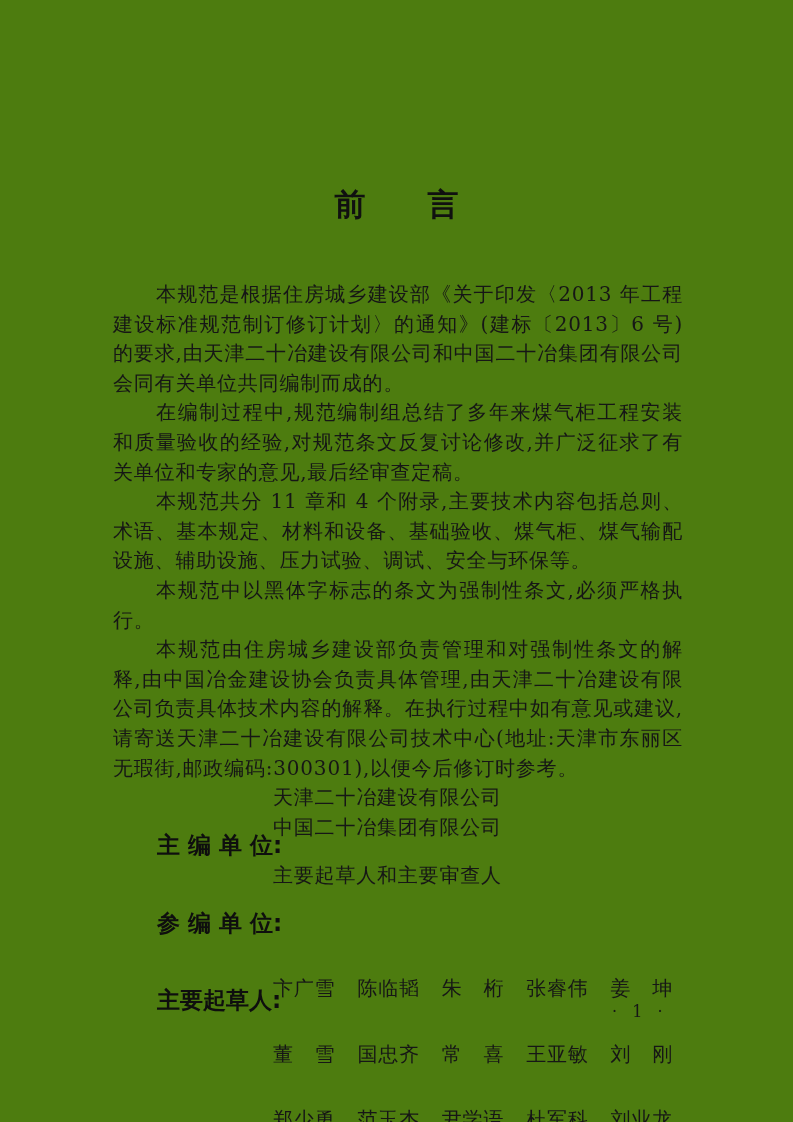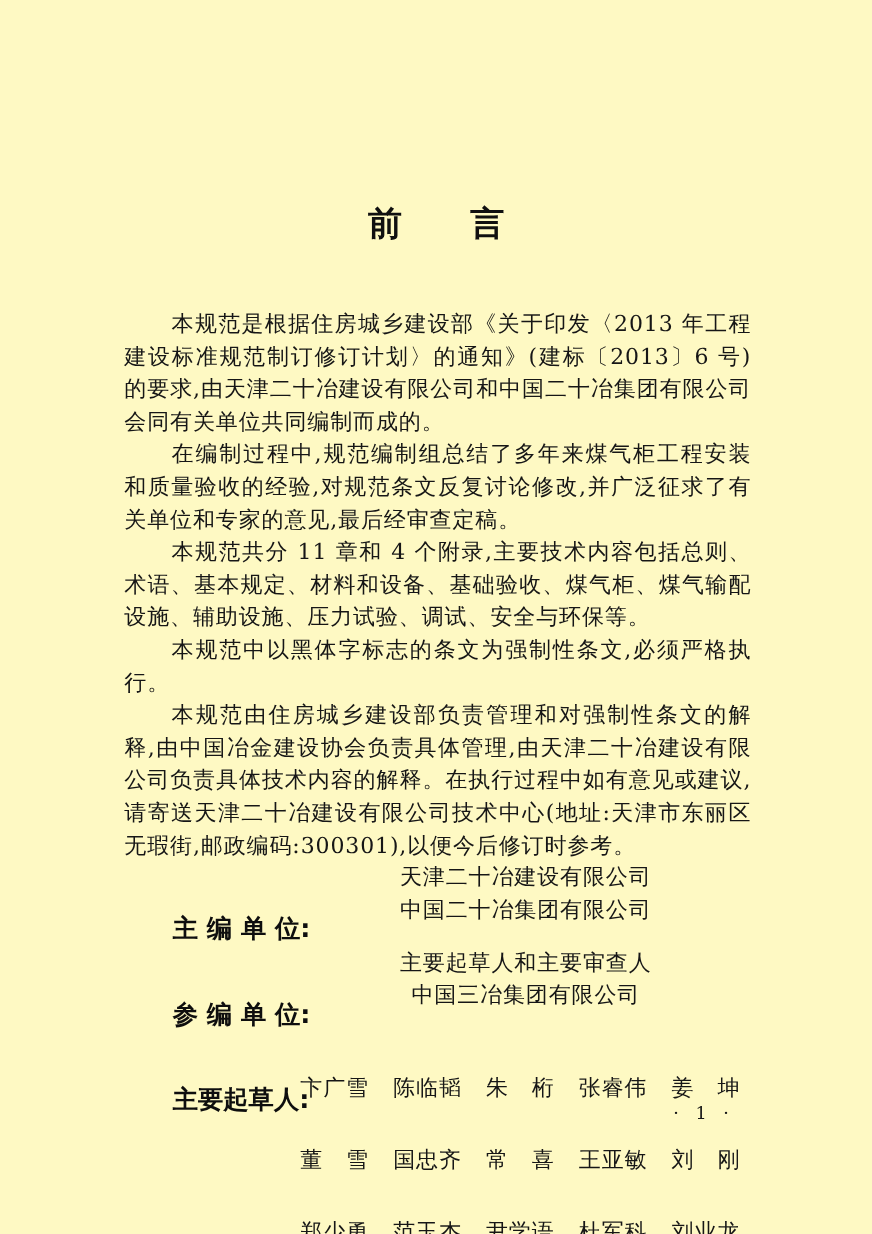--- a/index.html
+++ b/index.html
@@ -2,21 +2,21 @@
 <html><head>
 <meta charset="utf-8">
 <style>
   * { margin: 0; padding: 0; box-sizing: border-box; }
   html, body { background: #ffffff; }
   .page {
     position: relative;
     width: 793px;
     height: 1122px;
     margin: 0 auto;
-    background: #fef9c3;
+    background: #4d7c0f;
     color: #161616;
     overflow: hidden;
     font-family: "DejaVu Serif", "Liberation Serif", serif;
   }
   .title {
     position: absolute;
     top: 186px;
     left: 0;
     width: 100%;
     text-align: center;
@@ -50,21 +50,21 @@
     font-family: "DejaVu Sans", "Liberation Sans", sans-serif;
     font-weight: bold;
     font-size: 23px;
     line-height: 29.6px;
     letter-spacing: 0;
     white-space: pre;
     color: #0e0e0e;
     margin-top: 48px;
   }
   .ed-units { flex: 1; }
-  .ed-unit { white-space: nowrap; text-align: center; }
+  .ed-unit { white-space: nowrap; }
   .names { width: 400px; flex: 0 0 400px; }
   .name-row {
     display: flex;
     justify-content: space-between;
     margin-top: 36px;
   }
   .name-row span { white-space: pre; }
   .page-number {
     position: absolute;
     top: 1001px;
@@ -94,21 +94,20 @@
       <div class="ed-units">
         <div class="ed-unit">天津二十冶建设有限公司</div>
         <div class="ed-unit">中国二十冶集团有限公司</div>
       </div>
     </div>
 
     <div class="ed-row">
       <span class="ed-label">参 编 单 位:</span>
       <div class="ed-units">
         <div class="ed-unit">主要起草人和主要审查人</div>
-        <div class="ed-unit">中国三冶集团有限公司</div>
       </div>
     </div>
 
     <div class="ed-row">
       <span class="ed-label">主要起草人:</span>
       <div class="names">
         <div class="name-row">
           <span>卞广雪</span>
           <span>陈临韬</span>
           <span>朱　桁</span>

